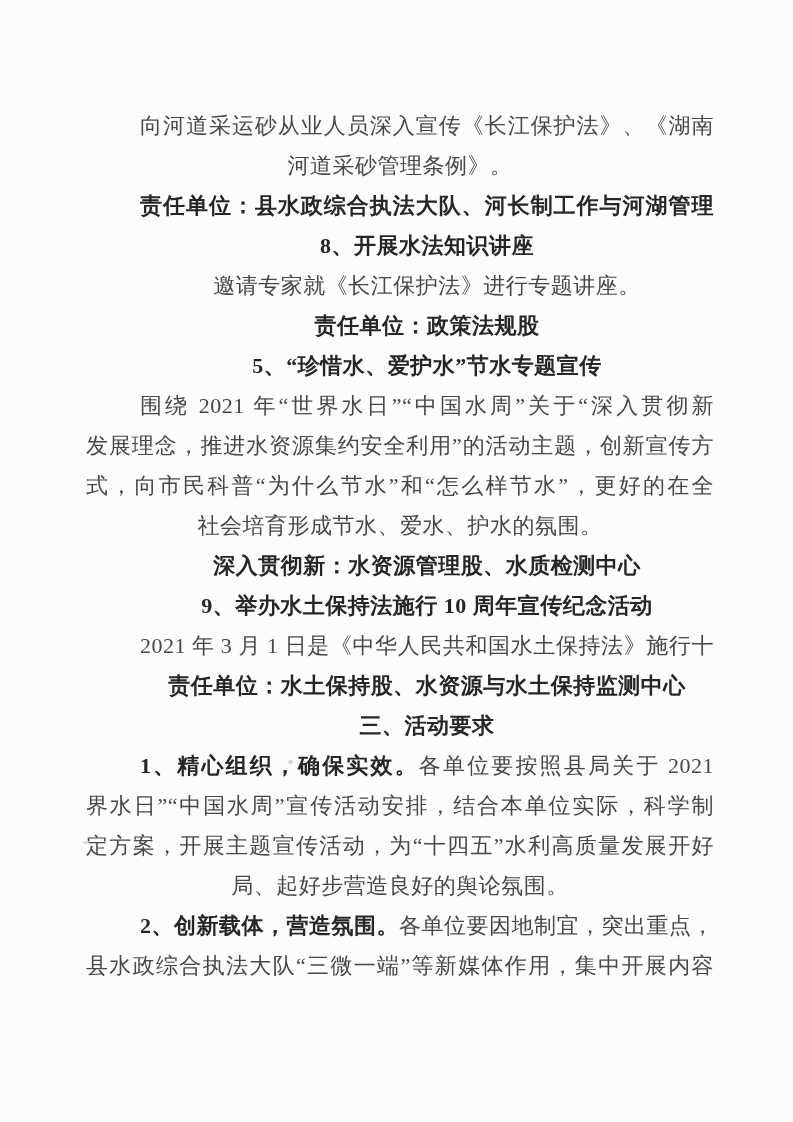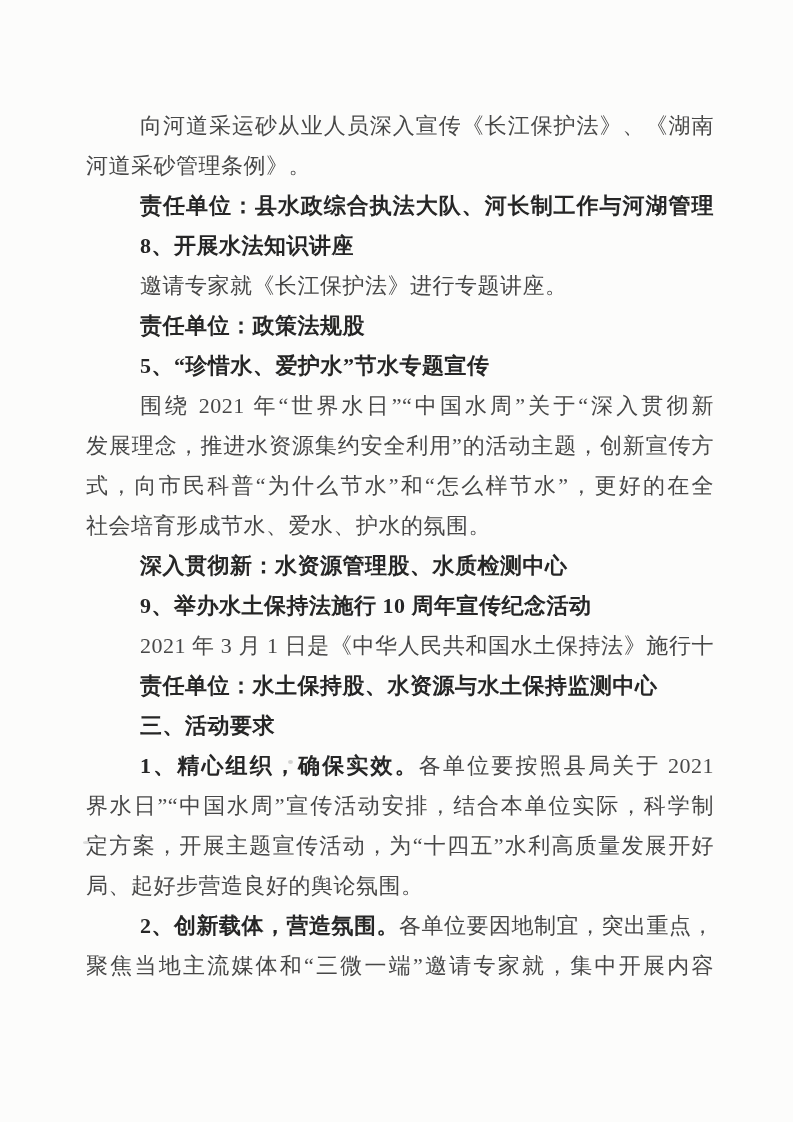--- a/index.html
+++ b/index.html
@@ -20,21 +20,21 @@
     position: absolute;
     left: 86px;
     top: 106px;
     width: 628px;
   }
   .line {
     height: 40px;
     line-height: 40px;
     font-size: 22px;
     color: var(--text-color, #474747);
-    text-align: left;
+    text-align: center;
     overflow: hidden;
     letter-spacing: 0.5px;
   }
   .line.indent {
     text-indent: 54px;
   }
   .line.fill {
     text-align: justify;
     text-align-last: justify;
     text-justify: inter-character;
@@ -71,19 +71,19 @@
       <div class="line indent"><span class="seg bold">深入贯彻新：水资源管理股、水质检测中心</span></div>
       <div class="line indent"><span class="seg bold">9、举办水土保持法施行 10 周年宣传纪念活动</span></div>
       <div class="line indent fill"><span class="seg">2021 年 3 月 1 日是《中华人民共和国水土保持法》施行十</span></div>
       <div class="line indent"><span class="seg bold">责任单位：水土保持股、水资源与水土保持监测中心</span></div>
       <div class="line indent"><span class="seg bold">三、活动要求</span></div>
       <div class="line indent fill"><span class="seg bold">1、精心组织，确保实效。</span><span class="seg">各单位要按照县局关于 2021 年“世</span></div>
       <div class="line fill"><span class="seg">界水日”“中国水周”宣传活动安排，结合本单位实际，科学制</span></div>
       <div class="line fill"><span class="seg">定方案，开展主题宣传活动，为“十四五”水利高质量发展开好</span></div>
       <div class="line"><span class="seg">局、起好步营造良好的舆论氛围。</span></div>
       <div class="line indent fill"><span class="seg bold">2、创新载体，营造氛围。</span><span class="seg">各单位要因地制宜，突出重点，</span></div>
-      <div class="line fill"><span class="seg">聚焦当地主流媒体和“三微一端”邀请专家就，集中开展内容</span></div>
+      <div class="line fill"><span class="seg">县水政综合执法大队“三微一端”等新媒体作用，集中开展内容</span></div>
     </div>
 <div class="artifact" style="left: 288px; top: 760px; width: 5px; height: 4px; background: rgb(176, 176, 174); opacity: 0.55;"></div>
     <div class="artifact" style="left: 312px; top: 764px; width: 3px; height: 3px; background: rgb(176, 176, 174); opacity: 0.45;"></div>
     <div class="artifact" style="left: 327px; top: 760px; width: 4px; height: 3px; background: rgb(176, 176, 174); opacity: 0.5;"></div>
     <div class="artifact" style="left: 83px; top: 841px; width: 6px; height: 3px; background: rgb(176, 176, 174); opacity: 0.4;"></div>
   </div>
 
 </body></html>

